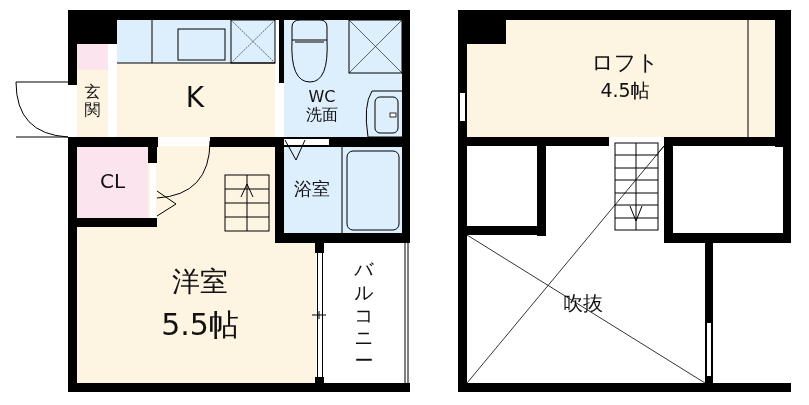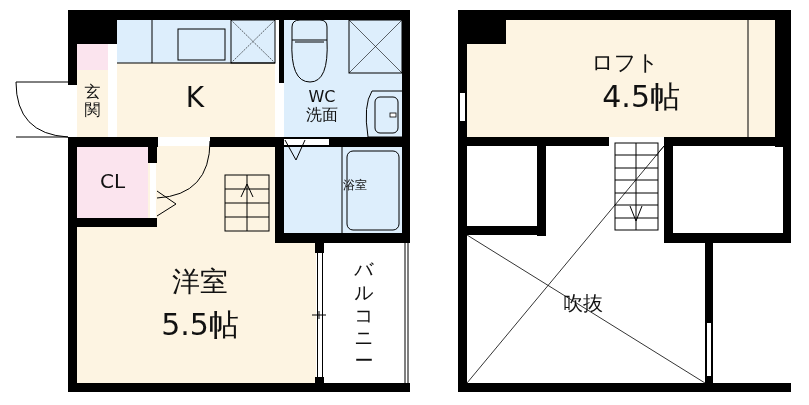--- a/index.html
+++ b/index.html
@@ -99,21 +99,21 @@
     <line x1="312" y1="315" x2="326" y2="315" stroke="#000"></line>
     <line x1="319" y1="311" x2="319" y2="319" stroke="#000"></line>
   </svg>
 
   <div class="lbl" style="left:170px;top:82px;width:50px;font-size:28px;">K</div>
   <div class="lbl" style="left:77px;top:83px;width:31px;font-size:16px;">玄
 関</div>
   <div class="lbl" style="left:290px;top:88px;width:64px;font-size:16px;">WC
 洗面</div>
   <div class="lbl" style="left:77px;top:170px;width:71px;font-size:20px;">CL</div>
-  <div class="lbl" style="left:284px;top:179px;width:56px;font-size:12px;padding-left:43px;">浴室</div>
+  <div class="lbl" style="left:284px;top:179px;width:56px;font-size:18px;">浴室</div>
   <div class="lbl" style="left:145px;top:266px;width:110px;font-size:28px;">洋室</div>
   <div class="lbl" style="left:140px;top:308px;width:120px;font-size:30px;">5.5帖</div>
   <div class="lbl" style="left:344px;top:258px;width:40px;font-size:19px;line-height:1.2;">バ
 ル
 コ
 ニ
 ー</div>
 </div>
 
 <div>
@@ -152,15 +152,15 @@
     <line x1="615" y1="168" x2="658" y2="168" stroke="#000"></line>
     <line x1="615" y1="180" x2="658" y2="180" stroke="#000"></line>
     <line x1="615" y1="193" x2="658" y2="193" stroke="#000"></line>
     <line x1="615" y1="205" x2="658" y2="205" stroke="#000"></line>
     <line x1="615" y1="218" x2="658" y2="218" stroke="#000"></line>
     <line x1="615" y1="205" x2="664" y2="146" stroke="#000" stroke-width="0.8"></line>
     <polyline points="630,206 636,221 642,206" fill="none" stroke="#000"></polyline>
   </svg>
 
   <div class="lbl" style="left:570px;top:50px;width:110px;font-size:22px;">ロフト</div>
-  <div class="lbl" style="left:570px;top:80px;width:110px;font-size:30px;text-align:right;">4.5帖</div>
+  <div class="lbl" style="left:570px;top:80px;width:110px;font-size:19px;">4.5帖</div>
   <div class="lbl" style="left:548px;top:292px;width:70px;font-size:20px;background:rgba(255,255,255,0);">吹抜</div>
 </div>
 
 </body></html>

